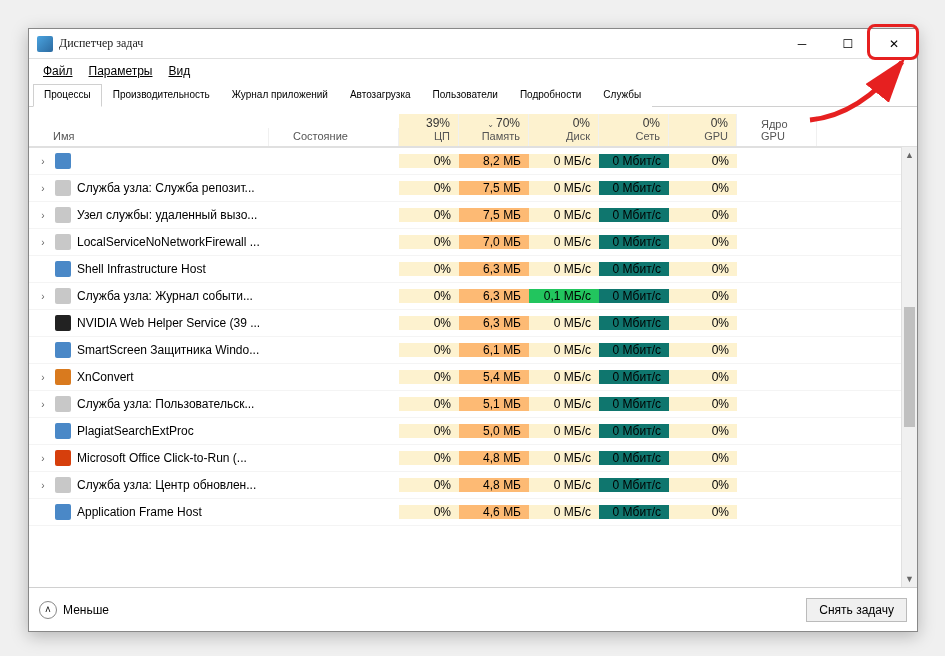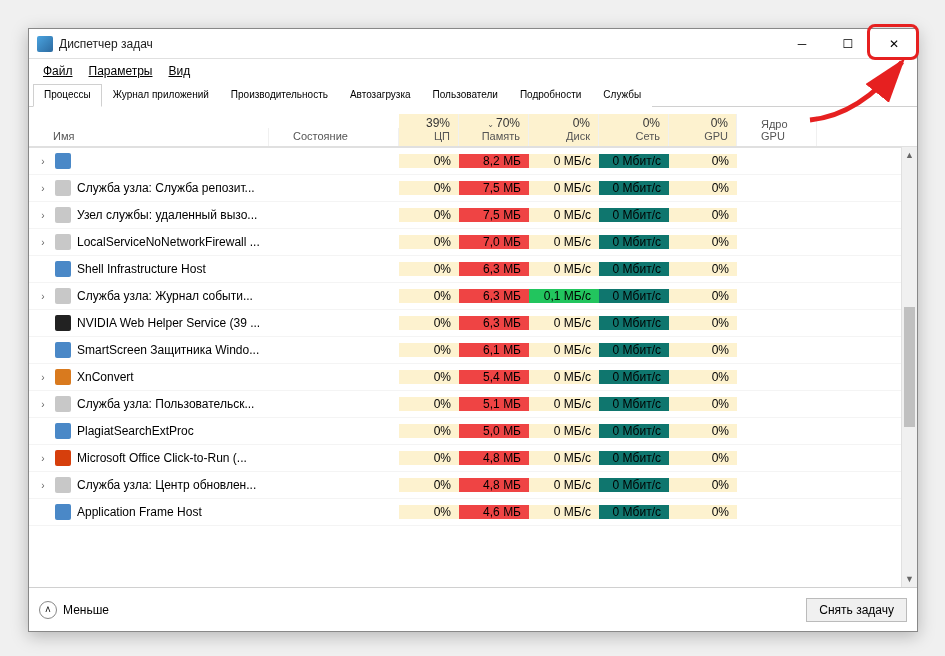--- a/index.html
+++ b/index.html
@@ -1,20 +1,20 @@
 <!DOCTYPE html>
 <html><head>
 <meta charset="utf-8">
 <style>
 * { box-sizing: border-box; margin: 0; padding: 0; font-family: 'Segoe UI', Tahoma, sans-serif; }
 body { background: #f0f0f0; width: 945px; height: 656px; position: relative; }
 .window { position: absolute; left: 28px; top: 28px; width: 890px; height: 604px; background: #fff; border: 1px solid #888; box-shadow: 0 4px 16px rgba(0,0,0,0.25); display: flex; flex-direction: column; }
 .titlebar { height: 30px; display: flex; align-items: center; padding: 0 0 0 8px; border-bottom: 1px solid #e0e0e0; }
 .titlebar .app-icon { width: 16px; height: 16px; background: linear-gradient(135deg,#4aa3df,#2c6aa0); margin-right: 6px; border-radius: 2px; }
-.titlebar .title { font-size: 12px; color: #222; flex: 1; }
+.titlebar .title { font-size: 12px; color: #222; flex: 1; font-family: Liberation Serif, serif; }
 .winbtns { display: flex; height: 100%; }
 .winbtn { width: 46px; display: flex; align-items: center; justify-content: center; cursor: pointer; font-size: 12px; }
 .menubar { height: 24px; display: flex; align-items: center; padding: 0 8px; gap: 4px; font-size: 12px; }
 .menubar span { padding: 2px 6px; cursor: pointer; }
 .menubar span u { text-decoration: underline; }
 .tabstrip { display: flex; border-bottom: 1px solid #d0d0d0; font-size: 10px; padding-left: 4px; }
 .tab { padding: 4px 10px 6px 10px; border: 1px solid transparent; border-bottom: none; cursor: pointer; position: relative; top: 1px; background: #fff; }
 .tab.active { border-color: #d0d0d0; border-bottom: 1px solid #fff; }
 .content { flex: 1; overflow: hidden; display: flex; flex-direction: column; }
 .grid { flex: 1; overflow: hidden; position: relative; }
@@ -36,21 +36,21 @@
 .cell { padding: 0 8px; text-align: right; overflow: hidden; white-space: nowrap; text-overflow: ellipsis; }
 .cell.name { display: flex; align-items: center; text-align: left; gap: 6px; }
 .expand { width: 12px; text-align: center; color: #666; font-size: 10px; display: inline-block; }
 .picon { width: 16px; height: 16px; background: #7db3e0; border-radius: 2px; flex-shrink: 0; display: inline-block; }
 .picon.gear { background: #c8c8c8; }
 .picon.tbl { background: #4a88c7; }
 .picon.nv { background: #222; }
 .picon.xn { background: #d97a1e; }
 .picon.off { background: #d63f0c; }
 .hl-cpu { background: #fdf2cf; }
-.hl-mem { background: #ef4444; }
+.hl-mem { background: #fdba74; }
 .hl-disk { background: #fdf2cf; }
 .hl-disk2 { background: #22c55e; }
 .hl-net { background: #0f766e; }
 .hl-gpu { background: #fdf2cf; }
 .footer { height: 44px; border-top: 1px solid #d0d0d0; display: flex; align-items: center; padding: 0 10px; justify-content: space-between; }
 .lessbtn { display: flex; align-items: center; gap: 6px; font-size: 12px; cursor: pointer; }
 .circ { width: 18px; height: 18px; border: 1px solid #888; border-radius: 50%; display: flex; align-items: center; justify-content: center; font-size: 10px; }
 .endtask { font-size: 12px; padding: 4px 12px; background: #f0f0f0; border: 1px solid #bbb; cursor: pointer; }
 .scrollbar { position: absolute; right: 0; top: 40px; bottom: 0; width: 16px; background: #f0f0f0; border-left: 1px solid #e0e0e0; }
 .sbbtn { height: 16px; background: #f0f0f0; text-align: center; font-size: 9px; color: #666; line-height: 16px; cursor: pointer; }
@@ -76,22 +76,22 @@
   </div>
 
   <div class="menubar">
     <span><u>Файл</u></span>
     <span><u>Параметры</u></span>
     <span><u>Вид</u></span>
   </div>
 
   <div class="tabstrip">
     <div class="tab active">Процессы</div>
+    <div class="tab">Производительность</div>
     <div class="tab">Журнал приложений</div>
-    <div class="tab">Производительность</div>
     <div class="tab">Автозагрузка</div>
     <div class="tab">Пользователи</div>
     <div class="tab">Подробности</div>
     <div class="tab">Службы</div>
   </div>
 
   <div class="content">
     <div class="grid">
       <div class="headrow">
         <div class="colh left c-name">

